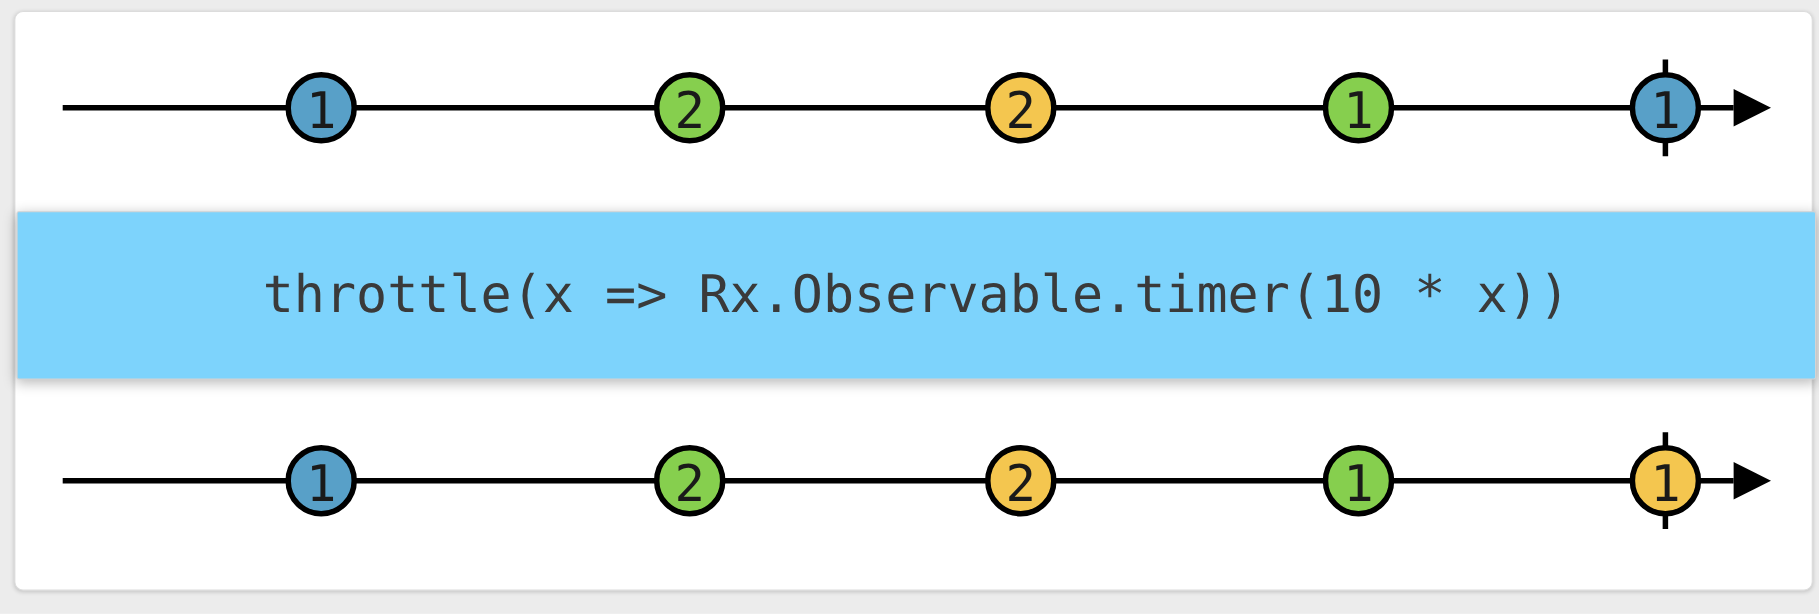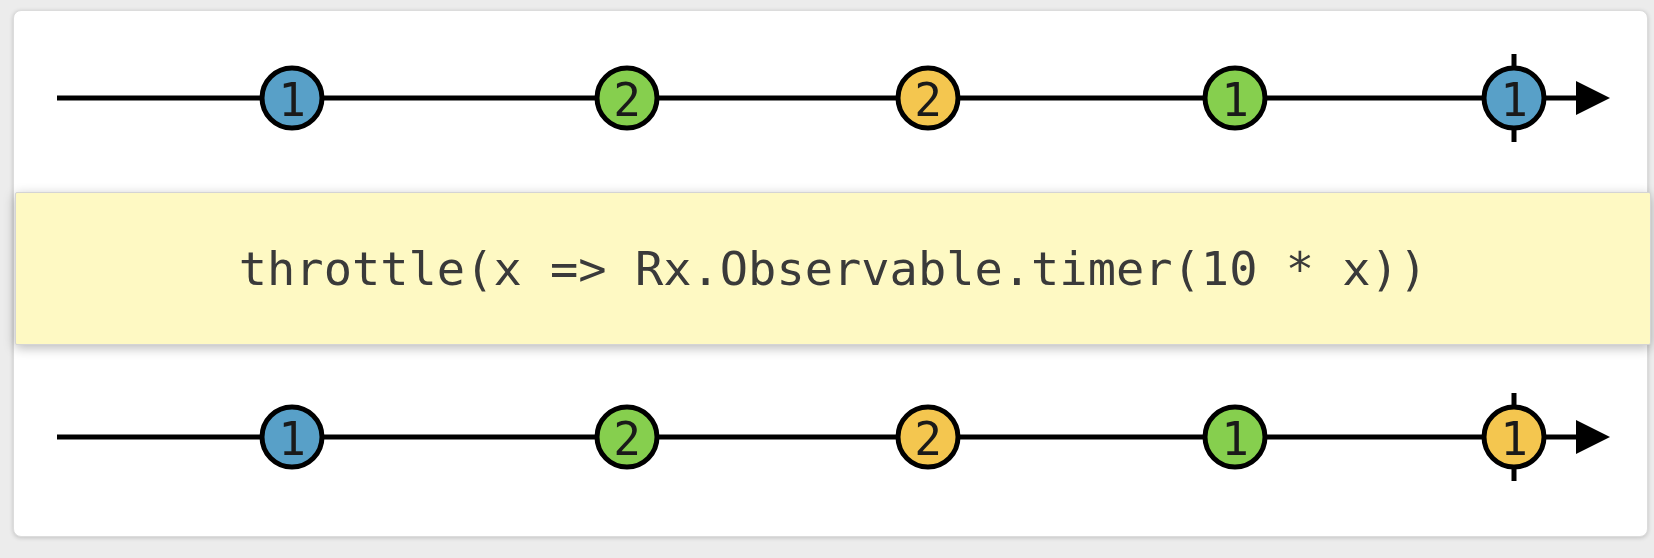--- a/index.html
+++ b/index.html
@@ -90,21 +90,21 @@
       <g>
         <circle cx="1235" cy="98" r="30" fill="#86cf4e" stroke="#000000" stroke-width="5"></circle>
         <text x="1235" y="98" dy="2" text-anchor="middle" dominant-baseline="central" fill="#1a1a1a" class="marble-label">1</text>
       </g>
       <g>
         <circle cx="1514" cy="98" r="30" fill="#58a0c8" stroke="#000000" stroke-width="5"></circle>
         <text x="1514" y="98" dy="2" text-anchor="middle" dominant-baseline="central" fill="#1a1a1a" class="marble-label">1</text>
       </g>
     </svg>
 
-  <div class="operator-box" style="background: #fef9c3;">
+  <div class="operator-box" style="background: #7dd3fc;">
     <code style="color: rgb(58, 58, 58);">throttle(x =&gt; Rx.Observable.timer(10 * x))</code>
   </div>
 
   <svg class="stream" id="stream-1" viewBox="0 0 1654 196">
       <line x1="57" y1="98" x2="1576" y2="98" stroke="#000000" stroke-width="5"></line>
       <polygon points="1576,81 1576,115 1610,98" fill="#000000"></polygon>
       <line x1="1514" y1="54" x2="1514" y2="142" stroke="#000000" stroke-width="5"></line>
       <g>
         <circle cx="292" cy="98" r="30" fill="#58a0c8" stroke="#000000" stroke-width="5"></circle>
         <text x="292" y="98" dy="2" text-anchor="middle" dominant-baseline="central" fill="#1a1a1a" class="marble-label">1</text>

